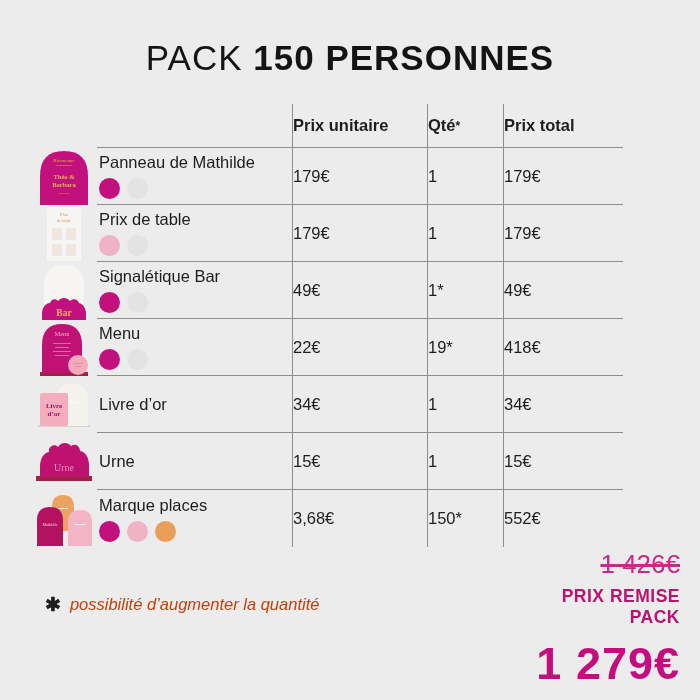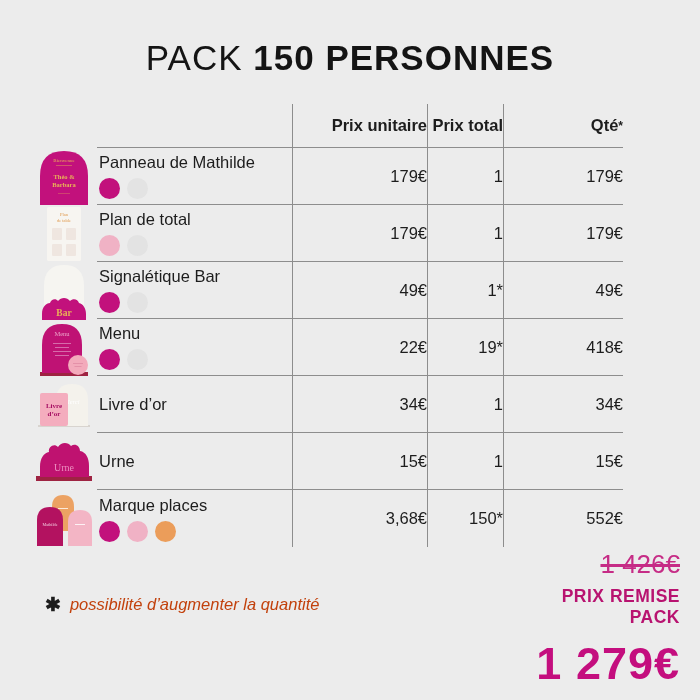--- a/index.html
+++ b/index.html
@@ -9,21 +9,21 @@
 
   
   .title { position:absolute; top:38px; left:0; width:700px; text-align:center;
            font-size:35px; letter-spacing:1px; color:#141414; }
   .title .t-light { font-weight:400; }
   .title .t-bold  { font-weight:800; }
 
   
   .table { position:absolute; left:30px; top:104px;
            display:grid; grid-template-columns:67px 195px 135px 76px 120px; }
-  .cell { display:flex; align-items:center; justify-content:flex-end; }
+  .cell { display:flex; align-items:center; justify-content:flex-start; }
   .h-cell { height:44px; font-weight:700; font-size:16.5px; }
   .r-cell { height:57px; font-size:16.5px; }
   .b-left   { border-left:1px solid #8d8d8d; }
   .b-bottom { border-bottom:1px solid #8d8d8d; }
   .name-cell { flex-direction:column; align-items:flex-start; justify-content:center; gap:6px; padding-left:2px; }
   .item-name { font-size:16.5px; color:#1d1d1d; }
   .dots { display:flex; gap:7px; }
   .dot { width:21px; height:21px; border-radius:50%; }
   .thumb-cell { display:flex; align-items:center; justify-content:center; height:57px; }
   .h-sup { font-size:12px; vertical-align:super; font-weight:700; }
@@ -51,25 +51,25 @@
   </div>
 
   <div class="table">
 
     <div class="cell h-cell"></div>
     <div class="cell h-cell b-bottom"></div>
     <div class="cell h-cell b-left b-bottom">
         <span>Prix unitaire</span>
       </div>
     <div class="cell h-cell b-left b-bottom">
-        <span>Prix total</span>
+        <span>Qté</span>
+        <span class="h-sup">*</span>
       </div>
     <div class="cell h-cell b-left b-bottom">
-        <span>Qté</span>
-        <span class="h-sup">*</span>
+        <span>Prix total</span>
       </div>
 
     <div class="thumb-cell">
       <svg width="52" height="56" viewBox="0 0 52 56">
         <path d="M2,56 L2,27 Q2,2 26,2 Q50,2 50,27 L50,56 Z" fill="#c2117c"></path>
         <text x="26" y="13" font-size="5" fill="#e9b357" text-anchor="middle">Bienvenue</text>
         <rect x="18" y="16" width="16" height="0.8" fill="#e9b357" opacity="0.55"></rect>
         <text x="26" y="30" font-size="6.5" font-weight="bold" fill="#e9b357" text-anchor="middle">Théo &amp;</text>
         <text x="26" y="38" font-size="6.5" font-weight="bold" fill="#e9b357" text-anchor="middle">Barbara</text>
         <rect x="20" y="44" width="12" height="0.7" fill="#e9b357" opacity="0.45"></rect>
@@ -91,21 +91,21 @@
         <rect x="2" y="1" width="34" height="54" rx="1.5" fill="#f7f5f1"></rect>
         <text x="19" y="10" font-size="4.5" fill="#e09a4e" text-anchor="middle">Plan</text>
         <text x="19" y="15.5" font-size="4.5" fill="#e09a4e" text-anchor="middle">de table</text>
         <rect x="7" y="22" width="10" height="12" rx="1" fill="#efe6e0"></rect>
         <rect x="21" y="22" width="10" height="12" rx="1" fill="#efe6e0"></rect>
         <rect x="7" y="38" width="10" height="12" rx="1" fill="#efe6e0"></rect>
         <rect x="21" y="38" width="10" height="12" rx="1" fill="#efe6e0"></rect>
       </svg>
     </div>
     <div class="cell r-cell name-cell b-bottom">
-      <span class="item-name">Plan de total</span>
+      <span class="item-name">Prix de table</span>
       <span class="dots">
         <span class="dot" style="background-color: rgb(240, 178, 197);"></span>
         <span class="dot" style="background-color: rgb(227, 227, 227);"></span>
       </span>
     </div>
     <div class="cell r-cell b-left b-bottom">179€</div>
     <div class="cell r-cell b-left b-bottom">1</div>
     <div class="cell r-cell b-left b-bottom">179€</div>
 
     <div class="thumb-cell">

